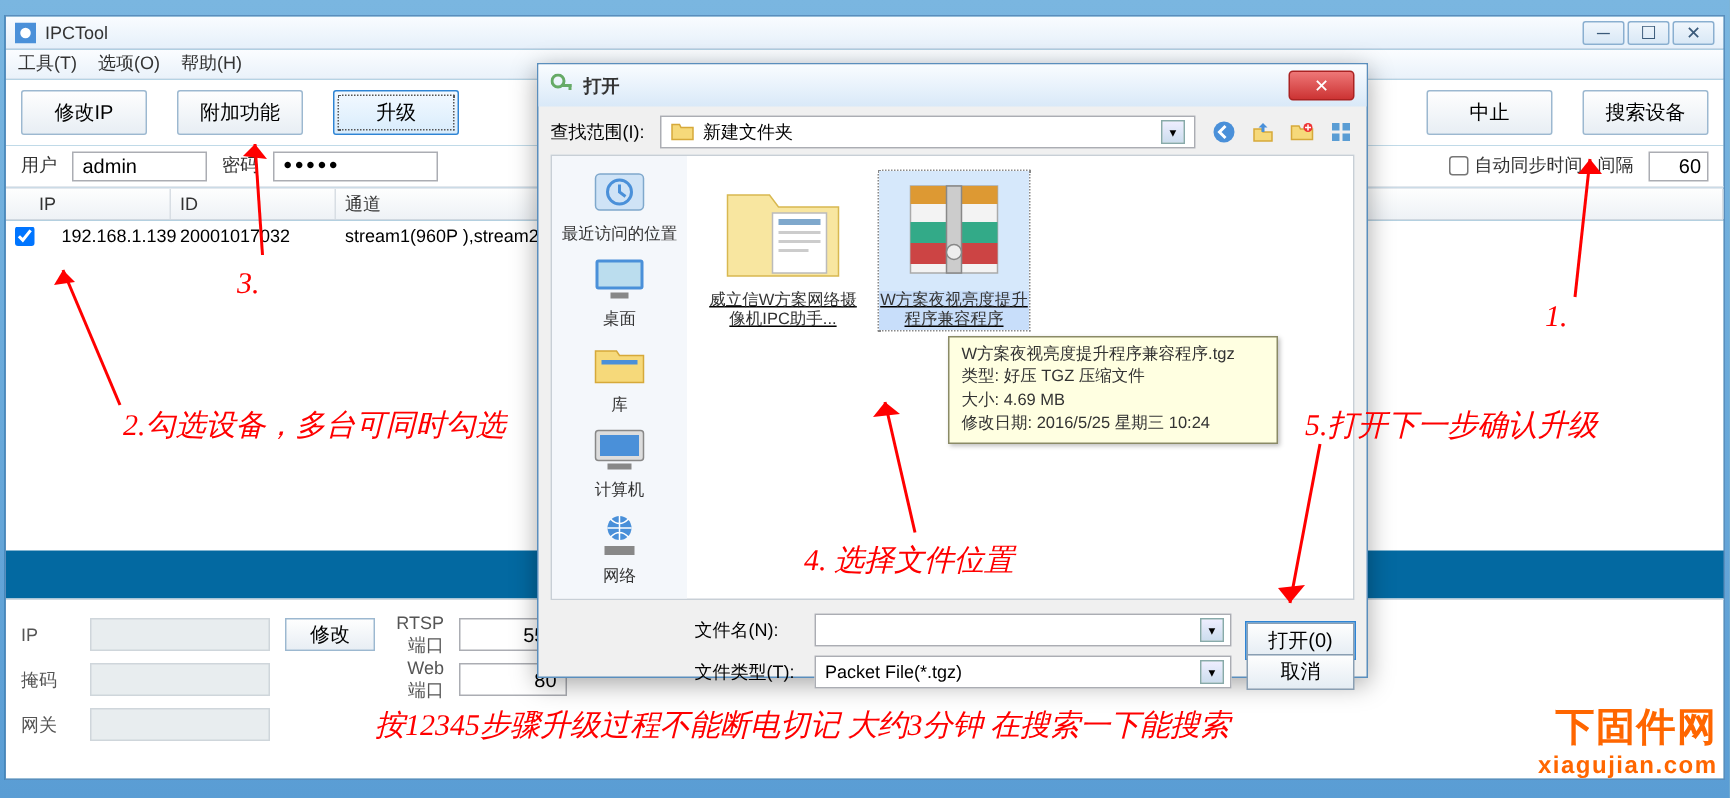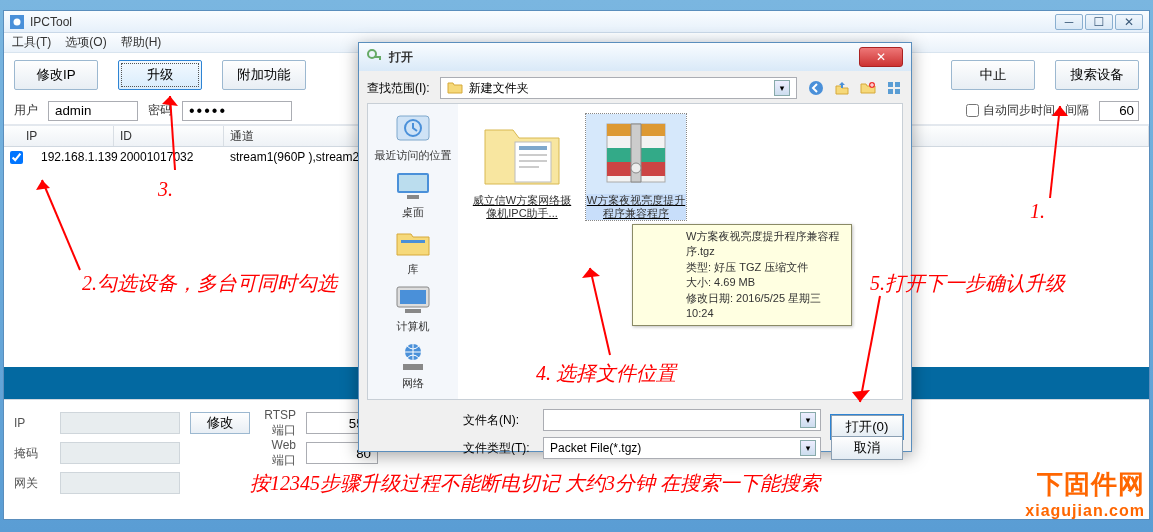--- a/index.html
+++ b/index.html
@@ -74,21 +74,21 @@
   .place .plabel { font-size:11px; color:#333; }
   
   .files { flex:1; padding:10px; display:flex; gap: 14px; align-items:flex-start; position:relative;text-decoration:underline; }
   .file-item { width: 100px; display:flex; flex-direction:column; align-items:center; text-align:center; gap:2px; cursor:pointer; }
   .file-item.selected { outline: 1px dotted #888; background: #d6e8fb; }
   .file-thumb { width: 86px; height: 78px; }
   .file-name { font-size:11px; color:#333; line-height:1.2; word-break:break-all; }
   .file-item.selected .file-name { background:#c8defa; }
   
   .tooltip { position:absolute; left: 170px; top: 120px; width: 220px; background:#ffffe1; border:1px solid #8a8a66; padding:4px 8px; font-size:11px; color:#333; box-shadow: 1px 1px 3px rgba(0,0,0,0.25); }
-  .tooltip div { line-height:1.4;margin-left:45px; }
+  .tooltip div { line-height:1.4; }
   
   .dlg-bottom { padding: 6px 0 0 96px; }
   .dlg-row { display:flex; align-items:center; height:28px; gap:10px; }
   .dlg-row label { width: 70px; }
   .dlg-combo { flex:1; height:22px; border:1px solid #abadb3; background:#fff; display:flex;align-items:center;justify-content:space-between; padding:0 4px 0 6px; }
   .dd-btn { width:16px; height:16px; border:1px solid #8aa; background:linear-gradient(#eef,#cde); display:flex;align-items:center;justify-content:center; font-size:9px; }
   .act-btn { width: 72px; height: 24px; border:1px solid #8a9fb3; background:linear-gradient(#fefefe,#e4ecf3); cursor:pointer; }
   .act-btn.primary { outline:1px solid #2e84d4;margin-top:14px; }
   
   
@@ -119,22 +119,22 @@
       <div class="win-btn close">✕</div>
     </div>
   </div>
   <div class="menubar">
     <span>工具(T)</span>
     <span>选项(O)</span>
     <span>帮助(H)</span>
   </div>
   <div class="toolbar">
     <button class="tool-btn">修改IP</button>
+    <button class="tool-btn">附加功能</button>
     <button class="tool-btn active">升级</button>
-    <button class="tool-btn">附加功能</button>
     <div class="spacer"></div>
     <button class="tool-btn">中止</button>
     <button class="tool-btn">搜索设备</button>
   </div>
   <div class="userbar">
     <label>用户</label>
     <input class="txt-in user" value="admin" style="">
     <label>密码</label>
     <input class="txt-in pass" type="password" value="●●●●●" style="">
     <div class="spacer" style="flex:1"></div>

